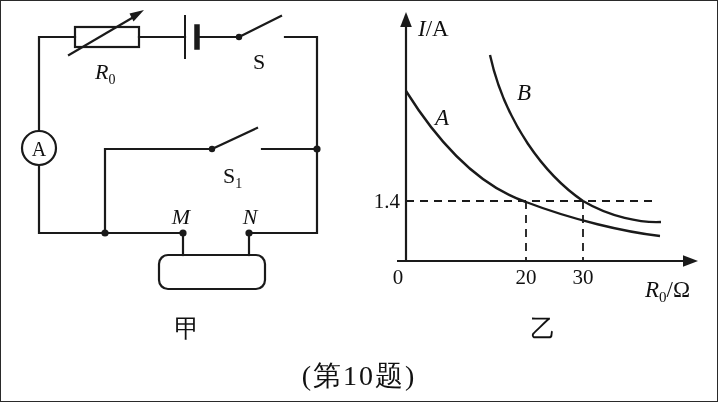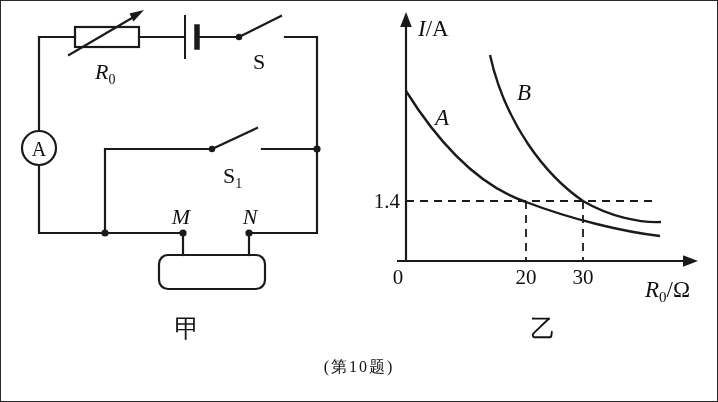--- a/index.html
+++ b/index.html
@@ -14,21 +14,21 @@
     font-family: "Liberation Serif", serif;
     color: #111;
   }
   svg.circuit { position: absolute; left: 6px; top: 2px; }
   svg.graph   { position: absolute; left: 372px; top: 2px; }
   .figure-caption {
     position: absolute;
     left: 0; right: 0;
     top: 356px;
     text-align: center;
-    font-size: 16px;
+    font-size: 28px;
     letter-spacing: 2px;
     font-family: "Liberation Serif", serif;
   }
 </style>
 </head>
 <body>
 
 <div class="page">
 
   <svg class="circuit" width="360" height="348" viewBox="0 0 360 348">

